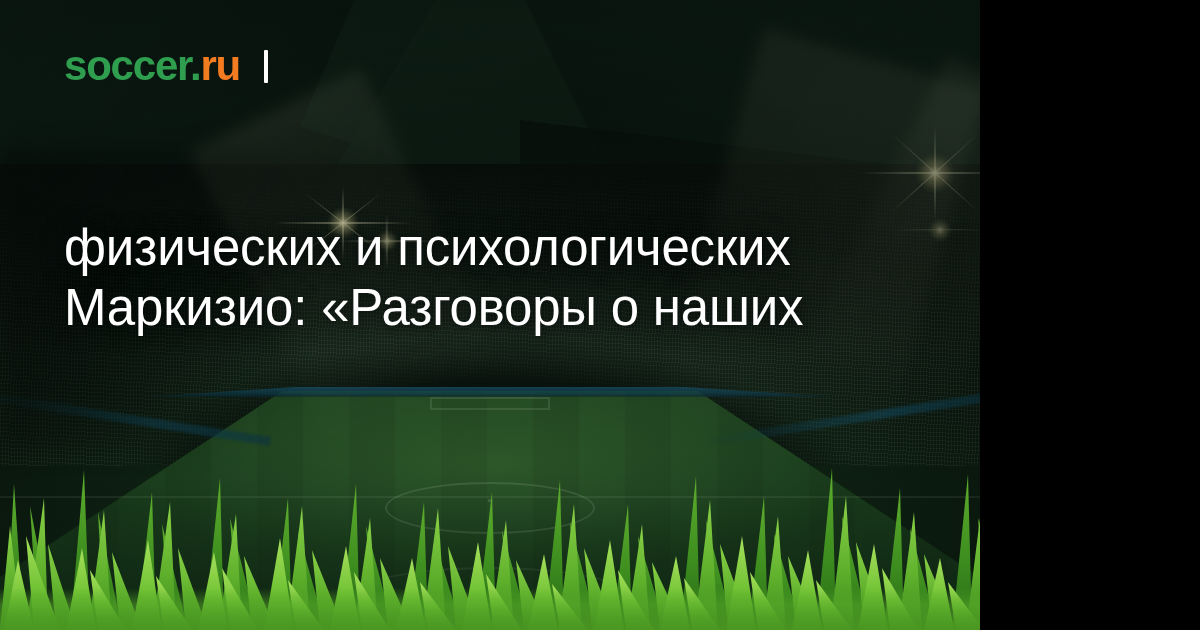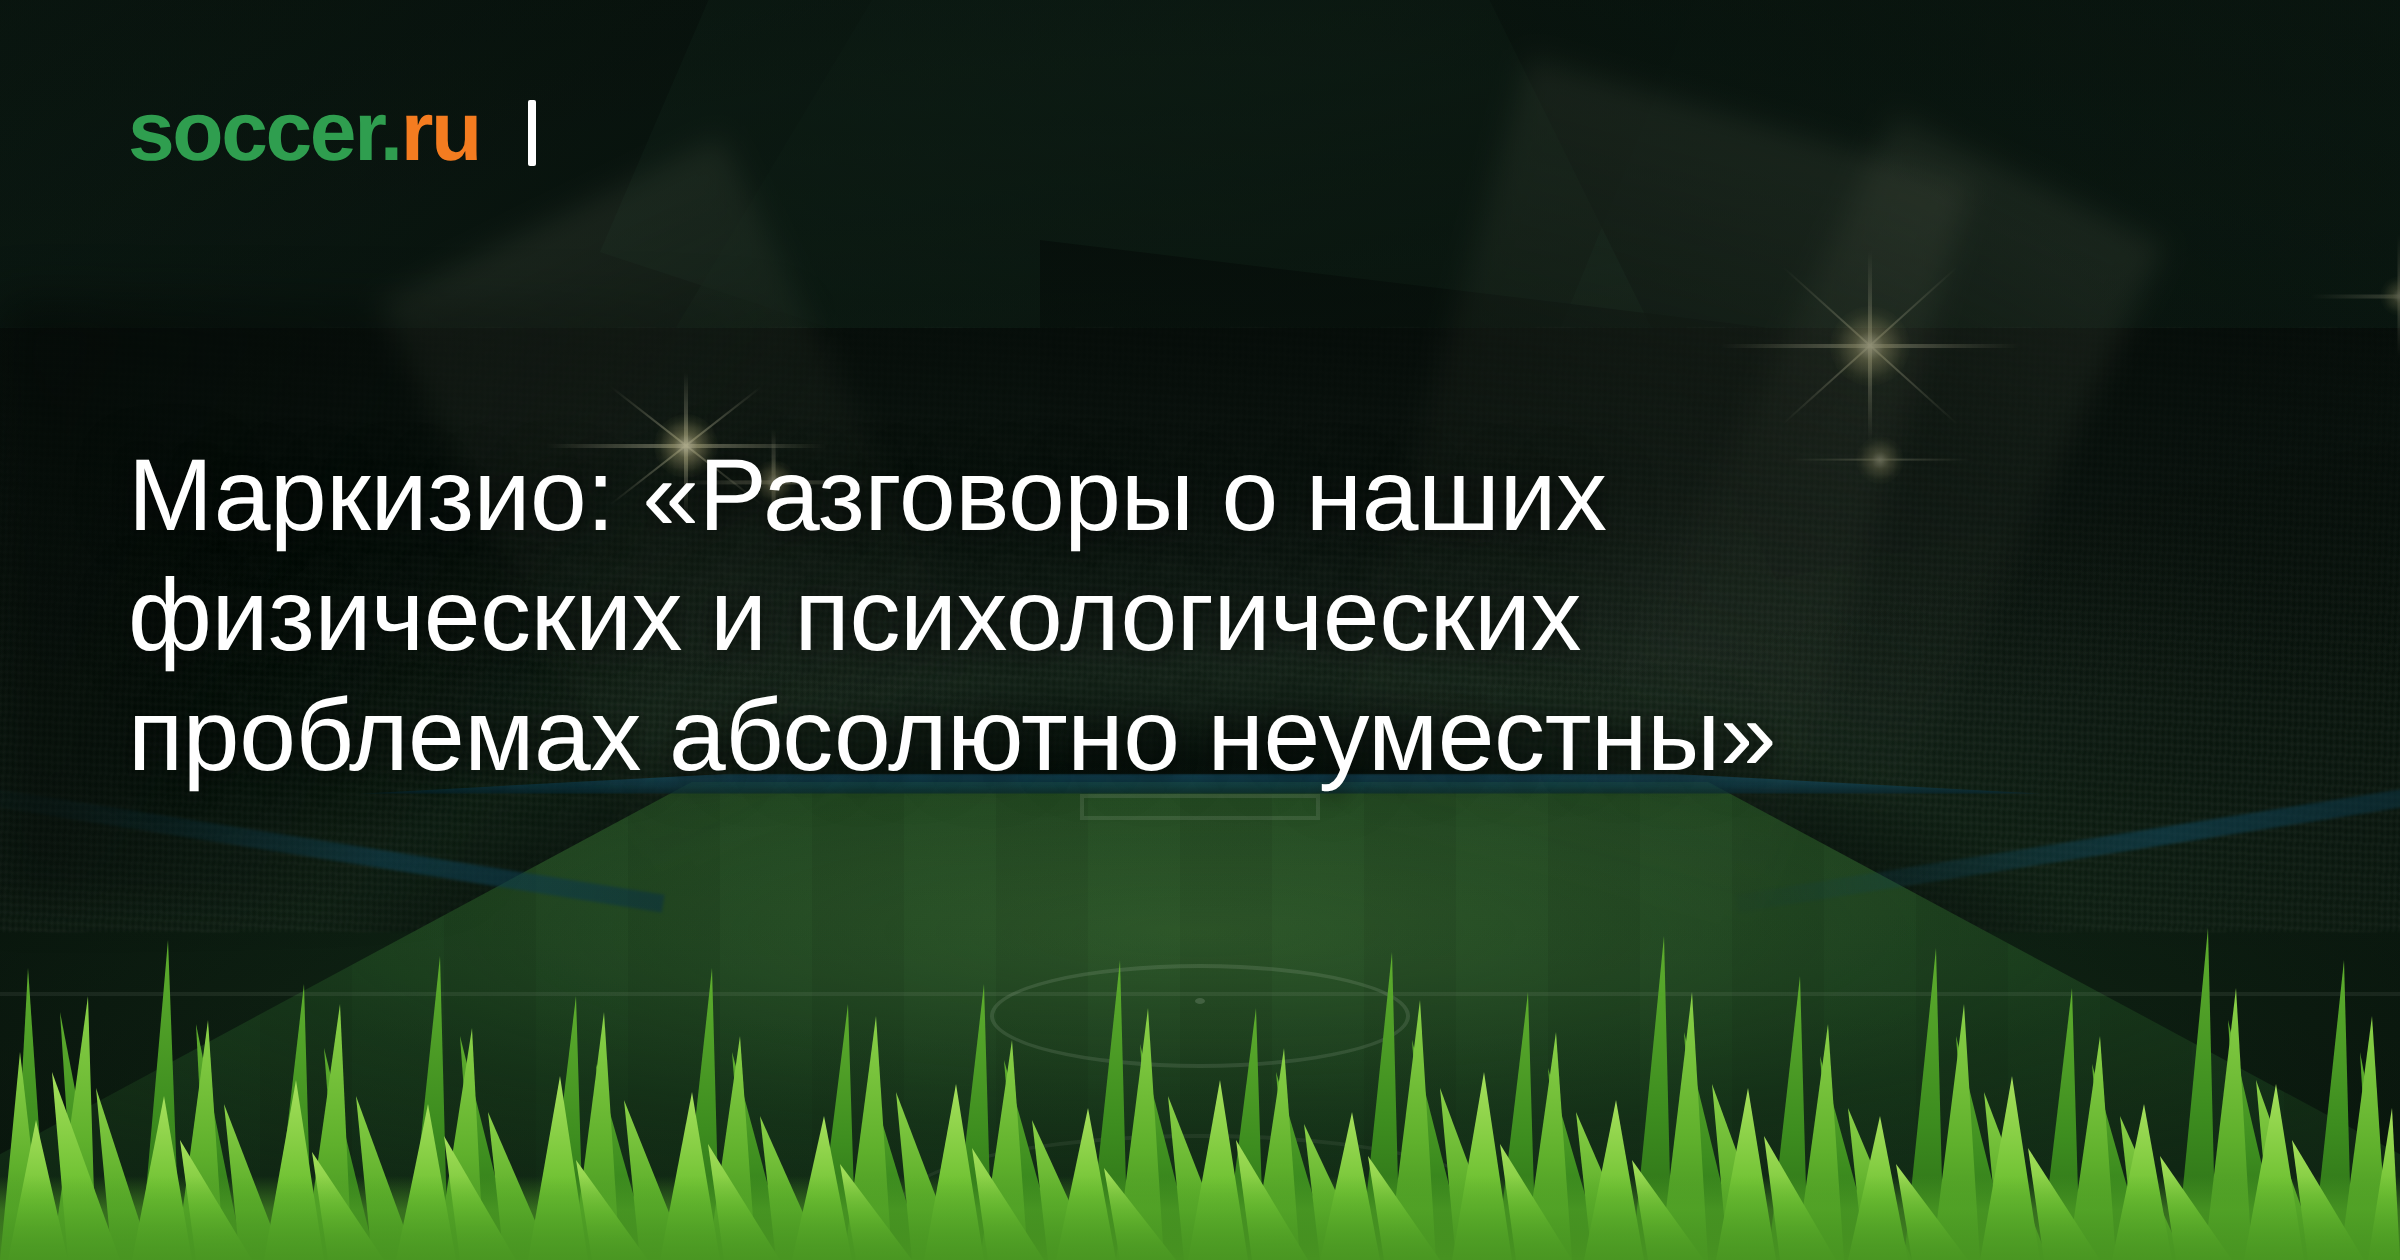--- a/index.html
+++ b/index.html
@@ -7,21 +7,21 @@
 
   html, body {
     width:1200px; height:630px;
     overflow:hidden;
     background:#000;
     font-family:"Liberation Sans", sans-serif;
   }
 
   .card {
     position:relative;
-    width:1200px; height:630px;
+    width:980px; height:630px;
     overflow:hidden;
     background:#404040;
     text-decoration:underline;
   }
 
   
   .bg { position:absolute; inset:0; overflow:hidden; }
 
   
   .bg-base {
@@ -320,23 +320,22 @@
   </div>
 
   <div class="header">
     <div class="logo">
       <span class="soccer">soccer</span><span class="dot">.</span><span class="ru">ru</span>
     </div>
     <div class="divider"></div>
   </div>
 
   <h1 class="headline">
+    <span class="ln">физических и психологических</span>
     <span class="ln">Маркизио: «Разговоры о наших</span>
-    <span class="ln">физических и психологических</span>
-    <span class="ln">проблемах абсолютно неуместны»</span>
   </h1>
 
   <div class="grass-wrap">
     <svg class="grass-svg" viewBox="0 0 1200 190" preserveAspectRatio="none">
       <defs>
         <linearGradient id="gl" x1="0" y1="0" x2="0" y2="1">
           <stop offset="0%" stop-color="#a6e05c"></stop>
           <stop offset="55%" stop-color="#72c335"></stop>
           <stop offset="100%" stop-color="#479a22"></stop>
         </linearGradient>

